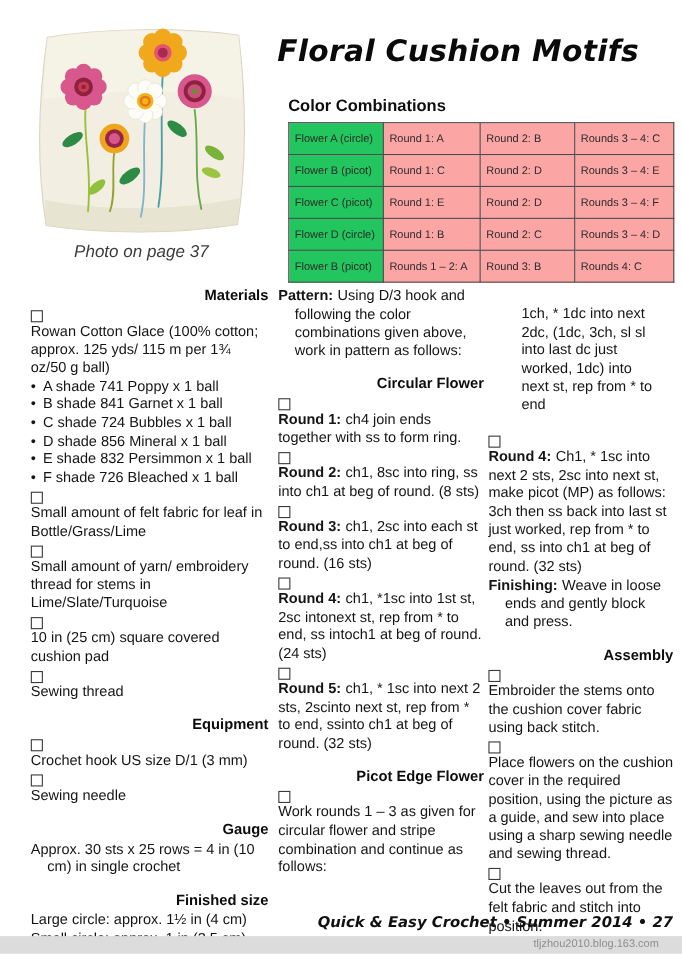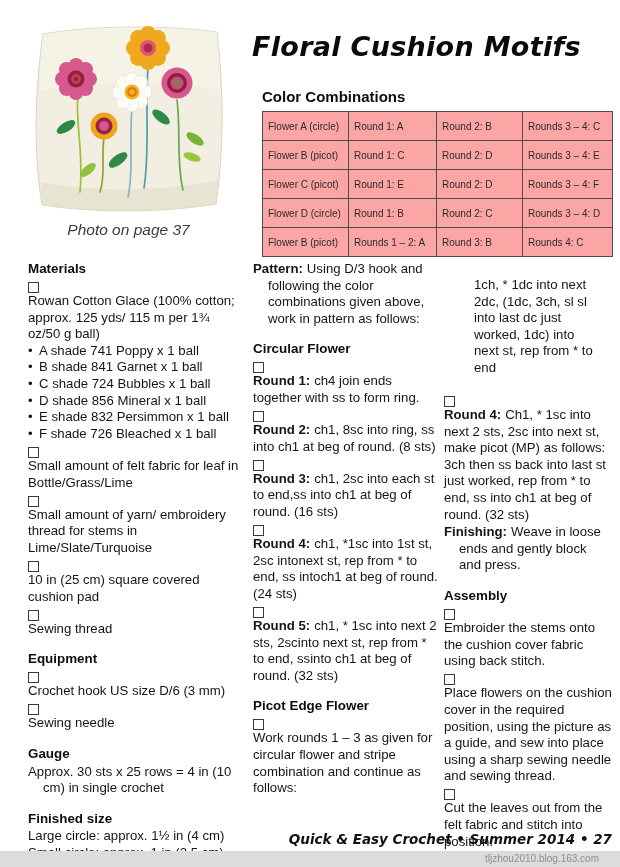--- a/index.html
+++ b/index.html
@@ -11,29 +11,29 @@
            font-style:italic;font-size:15.5px;color:#3c3c3c;}
 
   .title{position:absolute;left:252px;top:31px;margin:0;
          font-family:"DejaVu Sans",sans-serif;font-style:italic;font-weight:bold;
          font-size:27px;color:#0a0a0a;letter-spacing:.3px;white-space:nowrap;}
 
   .cc-h{position:absolute;left:262px;top:88px;margin:0;font-size:15px;font-weight:bold;color:#0e0e0e;}
   .cc-table{position:absolute;left:262px;top:111px;border-collapse:collapse;table-layout:fixed;}
   .cc-table td{border:1px solid #4c4c4c;font-size:10px;color:#2b2b2b;
                padding:0 5px;height:28px;vertical-align:middle;background:#fca5a5;}
-  .cc-table td.hd{background:#fca5a5;}
+  .cc-table td.hd{background:#22c55e;}
 
   .cols{position:absolute;left:28px;top:261px;width:584px;display:flex;
         font-size:13.2px;line-height:16.6px;}
   .col-left{width:216px;margin-right:9px;}
   .col-mid{width:187px;margin-right:4px;}
   .col-right{width:168px;}
 
-  .h{font-weight:bold;font-size:13.4px;color:#0d0d0d;margin:0 0 1px 0;}
+  .h{font-weight:bold;font-size:13.4px;color:#0d0d0d;margin:0 0 1px 0;text-align:right;}
   .mt{margin-top:14px;}
 
   .chk{display:flex;margin-bottom:1px;flex-direction:column;}
   .box{flex:0 0 auto;width:9px;height:9px;border:1px solid #3a3a3a;margin:3.5px 6px 0 0;}
   .txt{flex:1;}
 
   .bul{display:flex;}
   .dot{flex:0 0 auto;width:11px;}
 
   .hangp{padding-left:15px;text-indent:-15px;margin:0;}
@@ -227,21 +227,21 @@
         <div class="txt">10 in (25 cm) square covered cushion pad</div>
       </div>
     <div class="chk">
         <span class="box"></span>
         <div class="txt">Sewing thread</div>
       </div>
 
     <div class="h mt">Equipment</div>
     <div class="chk">
         <span class="box"></span>
-        <div class="txt">Crochet hook US size D/6 (3 mm)</div>
+        <div class="txt">Crochet hook US size D/1 (3 mm)</div>
       </div>
     <div class="chk">
         <span class="box"></span>
         <div class="txt">Sewing needle</div>
       </div>
 
     <div class="h mt">Gauge</div>
     <p class="hangp">Approx. 30 sts x 25 rows = 4 in (10 cm) in single crochet</p>
 
     <div class="h mt">Finished size</div>

